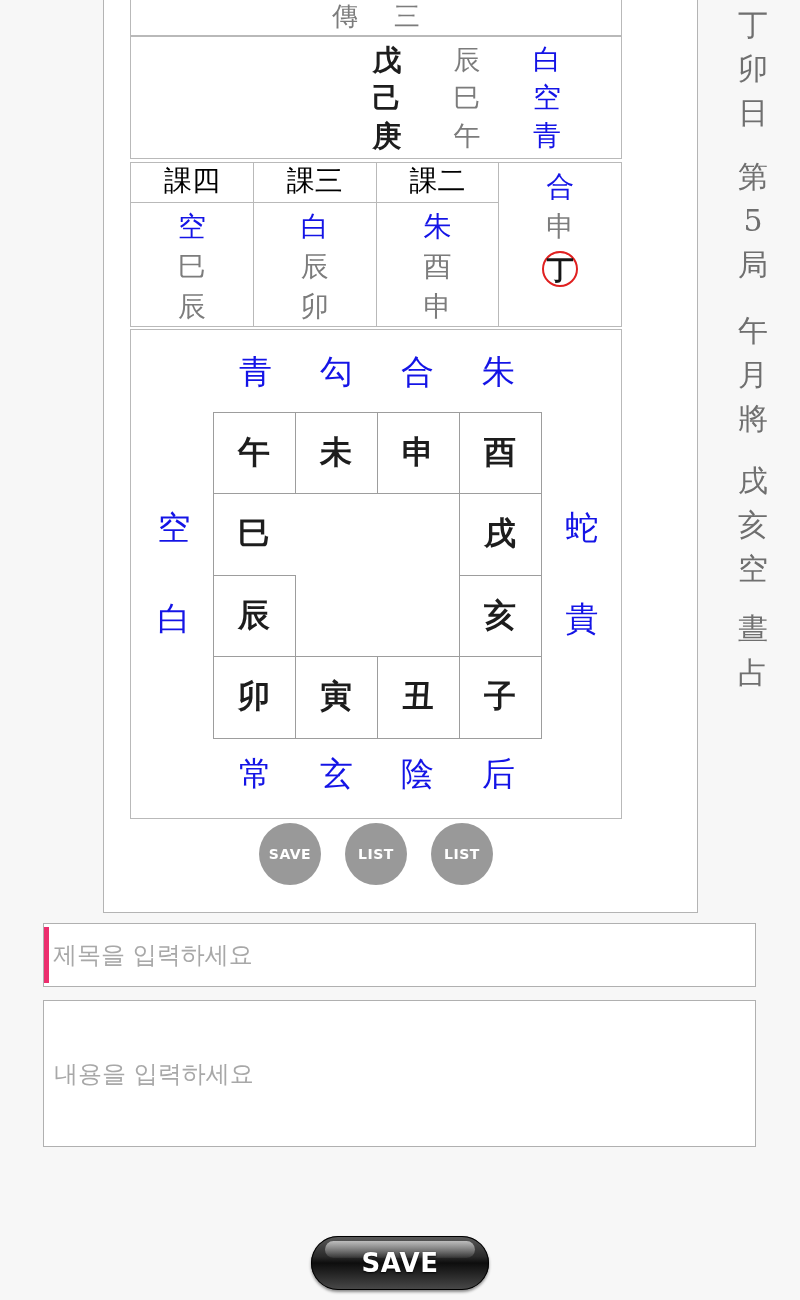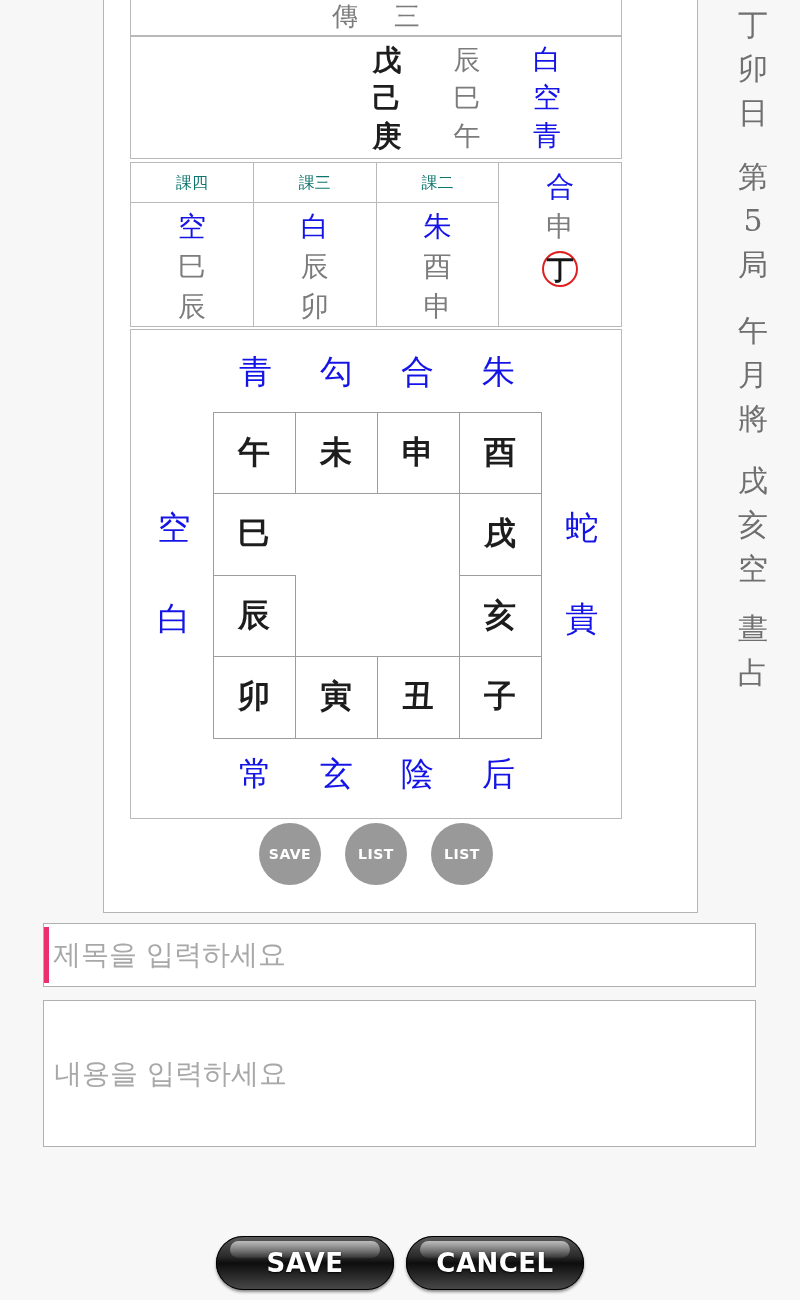--- a/index.html
+++ b/index.html
@@ -59,23 +59,23 @@
   .ke-wrap {
     position: absolute; left: 26px; top: 163px;
     width: 492px; height: 165px;
     border: 1px solid #b9b9b9;
     display: flex;
   }
   .ke-col { flex: 1 1 0; border-right: 1px solid #b9b9b9; }
   .ke-col:last-child { border-right: none; }
   .ke-head {
     height: 40px; line-height: 40px; text-align: center;
-    font-size: 16px; color: #0f766e;
+    font-size: 28px; color: #000000;
     border-bottom: 1px solid #b9b9b9;
-    font-family: Liberation Serif, serif;
+    font-family: Liberation Mono, monospace;
   }
   .ke-body { padding-top: 4px; }
   .ke-cell {
     height: 40px; line-height: 40px; text-align: center;
     font-size: 28px;
     font-family: "DejaVu Serif","Liberation Serif",serif;
   }
   .ke-shen { color: #1414e6; }
   .ke-zhi  { color: #7c7c7c; }
   .ke-mark { color: #151515; font-weight: bold; position: relative; }
@@ -151,21 +151,21 @@
     position: absolute; left: 43px; top: 923px;
     width: 713px; height: 64px;
     background: #ffffff;
     border: 1px solid #b0b0b0;
     display: flex; align-items: center;
   }
   .caret {
     width: 5px; height: 56px; background: #ec2e6e; flex: none;
   }
   .ph {
-    font-size: 28px; color: #a8a8a8; padding-left: 4px;
+    font-size: 24px; color: #a8a8a8; padding-left: 4px;
     font-family: "DejaVu Sans","Liberation Sans",sans-serif;
   }
 
   
   .content-box {
     position: absolute; left: 43px; top: 1000px;
     width: 713px; height: 147px;
     background: #ffffff;
     border: 1px solid #b0b0b0;
     display: flex; align-items: center;
@@ -375,18 +375,15 @@
   </div>
 
   <div class="content-box">
     <div class="ph">내용을 입력하세요</div>
   </div>
 
   <div class="bottom-btns">
     <div class="glossy">
       <span>SAVE</span>
     </div>
-    <div class="glossy">
-      <span>CANCEL</span>
-    </div>
   </div>
 
 </div>
 
 </body></html>

